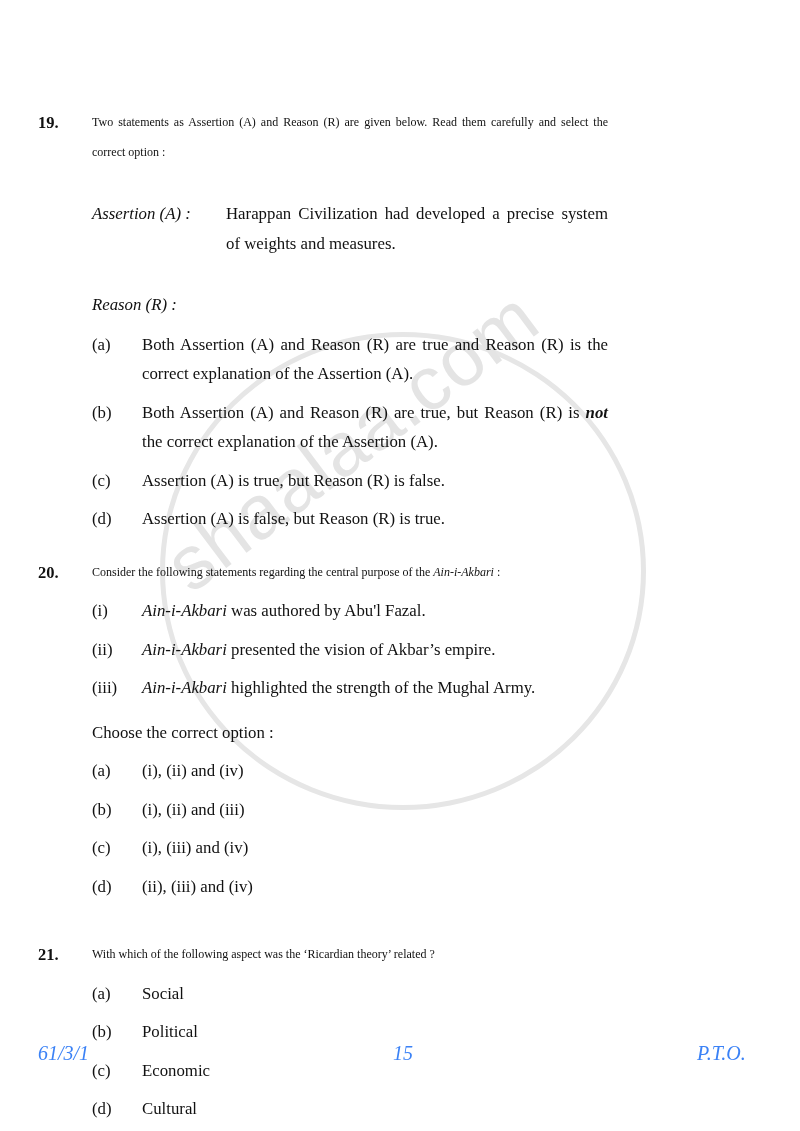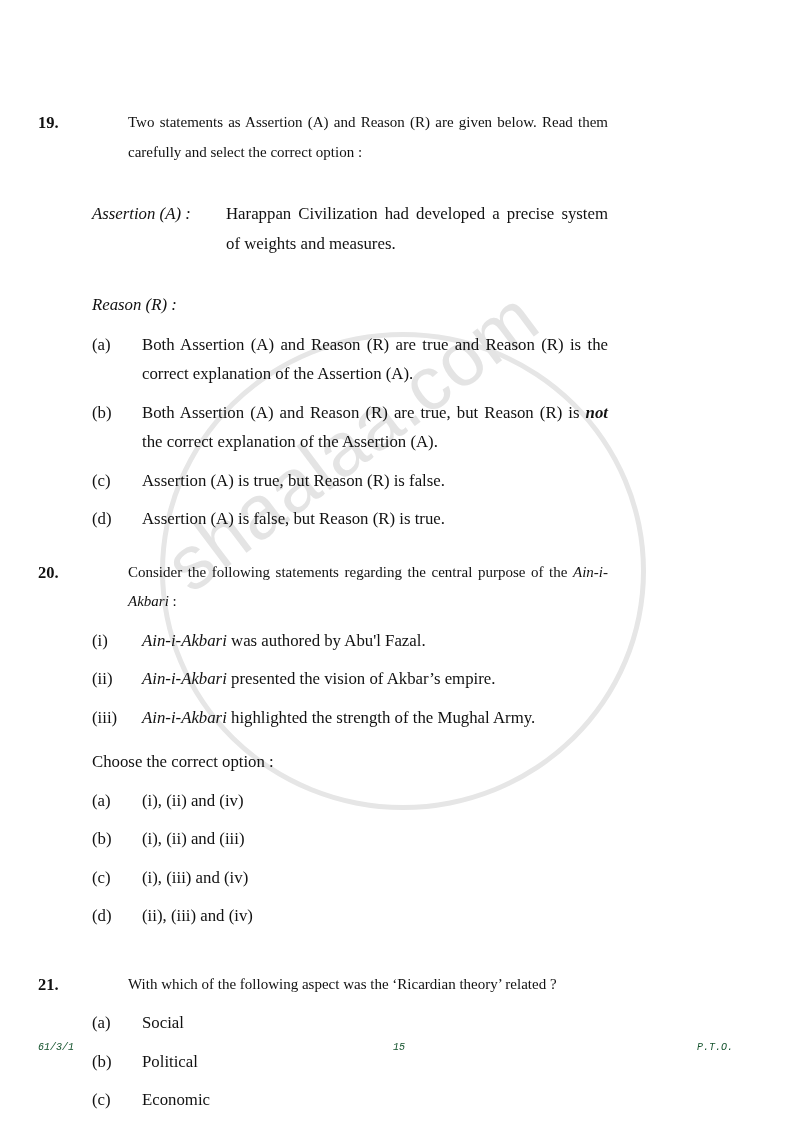--- a/index.html
+++ b/index.html
@@ -79,25 +79,24 @@
     font-weight: bold;
     font-size: 16.5px;
     line-height: 30px;
   }
   .qbody {
     flex: 1 1 auto;
     padding-right: 80px;
     box-sizing: border-box;
   }
   .stem {
-    font-size: 15px;
+    font-size: 12px;
     line-height: 29.5px;
     text-align: justify;
     text-align-last: left;
-    margin-left: 36px;
   }
   .stem.nojust { text-align: left; }
 
   
   .ar {
     display: flex;
     align-items: flex-start;
     font-size: 16.8px;
     line-height: 29.5px;
     margin-top: 32px;
@@ -146,24 +145,24 @@
   .footer {
     position: absolute;
     left: 0;
     top: 1042px;
     width: 800px;
     height: 30px;
     z-index: 3;
   }
   .footer span {
     position: absolute;
-    font-family: Liberation Mono, monospace;
+    font-family: Liberation Serif, serif;
     font-style: italic;
-    font-size: 10px;
-    color: #14532d;
+    font-size: 20px;
+    color: #3b82f6;
   }
   .f-code  { left: 38px;  top: 0; }
   .f-page  { left: 393px; top: 0; }
   .f-pto   { left: 697px; top: 0; }
 
   .promo {
     position: absolute;
     left: 22px;
     top: 1090px;
     font-family: "Liberation Sans", sans-serif;

